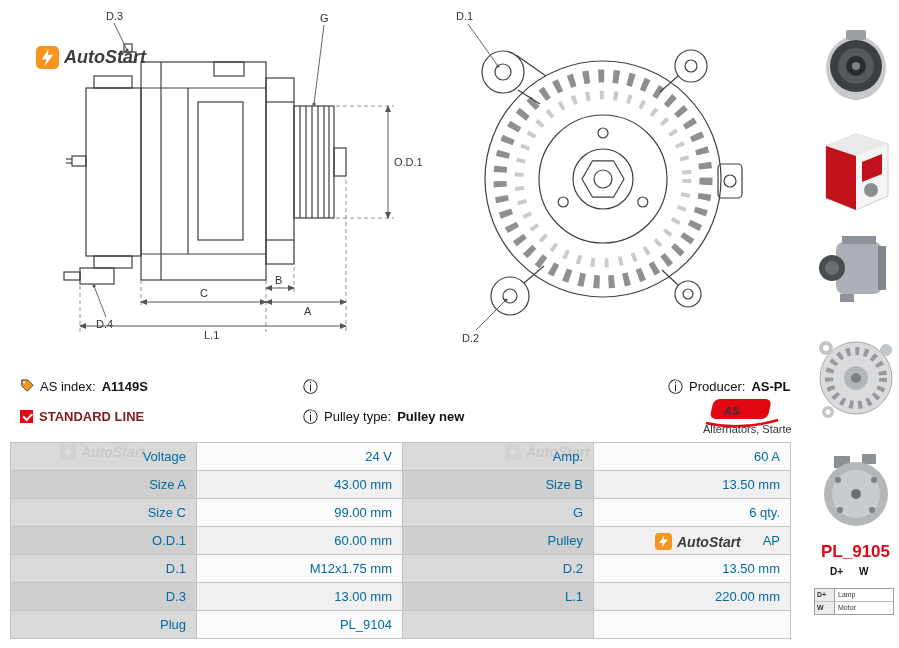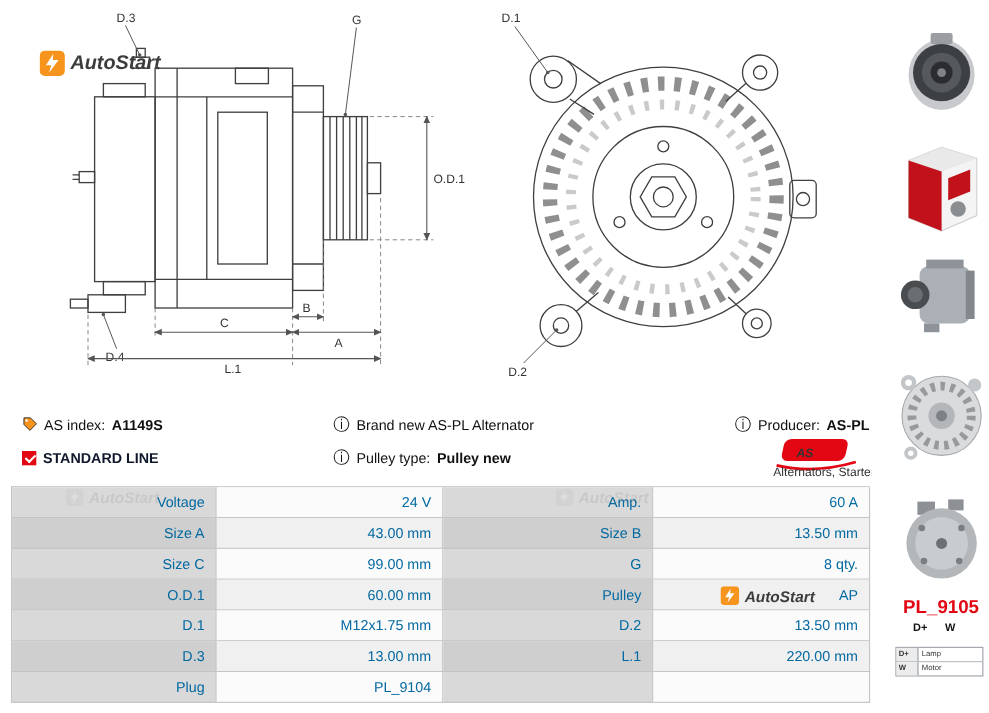--- a/index.html
+++ b/index.html
@@ -43,21 +43,21 @@
     padding:1px 2px;font-weight:bold;box-sizing:border-box;}
   .legend-val{padding:1px 3px;}
 
   
   .info-item{position:absolute;display:flex;align-items:center;gap:6px;
     font-size:13px;color:#111;height:18px;white-space:nowrap;justify-content:flex-end;}
   .info-value{font-weight:bold;}
   #as-index{left:20px;top:377px;}
   #brand-new{left:303px;top:377px;}
   #producer{left:668px;top:377px;}
-  #standard-line{left:20px;top:407px;color:#0f172a;font-weight:bold;}
+  #standard-line{left:20px;top:407px;color:#7f1d1d;font-weight:bold;}
   #product-type{left:303px;top:407px;}
   .info-icon{font-size:15px;line-height:1;color:#111;font-style:normal;}
   .tag-icon{width:14px;height:14px;display:inline-block;}
   .check-icon{width:13px;height:13px;background:#e30613;position:relative;flex:0 0 auto;}
   .check-icon::after{content:"";position:absolute;left:2.5px;top:3px;width:7px;height:3.5px;
     border-left:2px solid #fff;border-bottom:2px solid #fff;transform:rotate(-45deg);}
 
   
   .aspl-logo{position:absolute;left:700px;top:398px;width:92px;}
 
@@ -259,21 +259,20 @@
   <div class="info-item" id="as-index">
     <svg class="tag-icon" viewBox="0 0 16 16">
       <path d="M8.8 1 L15 7.2 8.2 14 2 7.8 2 1 Z" fill="#f7941d" stroke="#333" stroke-width="1"></path>
       <circle cx="4.8" cy="3.8" r="1.3" fill="#fff"></circle>
     </svg>
     <span>AS index:</span>
     <span class="info-value">A1149S</span>
   </div>
   <div class="info-item" id="brand-new">
     <span class="info-icon">ⓘ</span>
-    <span>Brand new AS-PL Alternator</span>
   </div>
   <div class="info-item" id="producer">
     <span class="info-icon">ⓘ</span>
     <span>Producer:</span>
     <span class="info-value">AS-PL</span>
   </div>
   <div class="info-item" id="standard-line">
     <span class="check-icon"></span>
     <span>STANDARD LINE</span>
   </div>
@@ -302,21 +301,21 @@
     <div class="trow">
       <div class="cell lbl">Size A</div>
       <div class="cell val">43.00 mm</div>
       <div class="cell lbl">Size B</div>
       <div class="cell val">13.50 mm</div>
     </div>
     <div class="trow">
       <div class="cell lbl">Size C</div>
       <div class="cell val">99.00 mm</div>
       <div class="cell lbl">G</div>
-      <div class="cell val">8 qty.</div>
+      <div class="cell val">6 qty.</div>
     </div>
     <div class="trow">
       <div class="cell lbl">O.D.1</div>
       <div class="cell val">60.00 mm</div>
       <div class="cell lbl">Pulley</div>
       <div class="cell val">AP</div>
     </div>
     <div class="trow">
       <div class="cell lbl">D.1</div>
       <div class="cell val">M12x1.75 mm</div>

